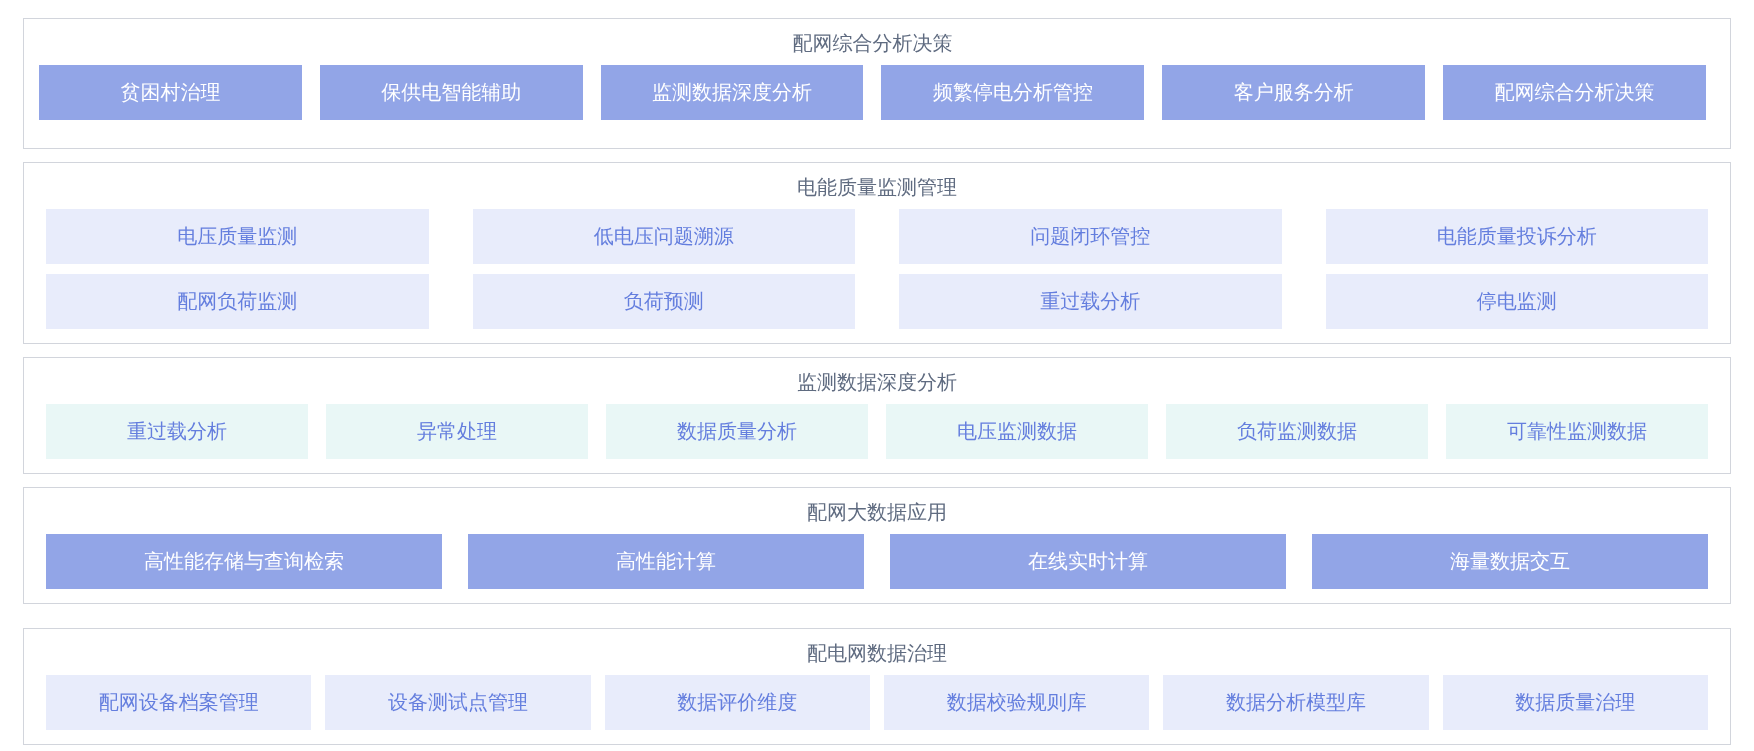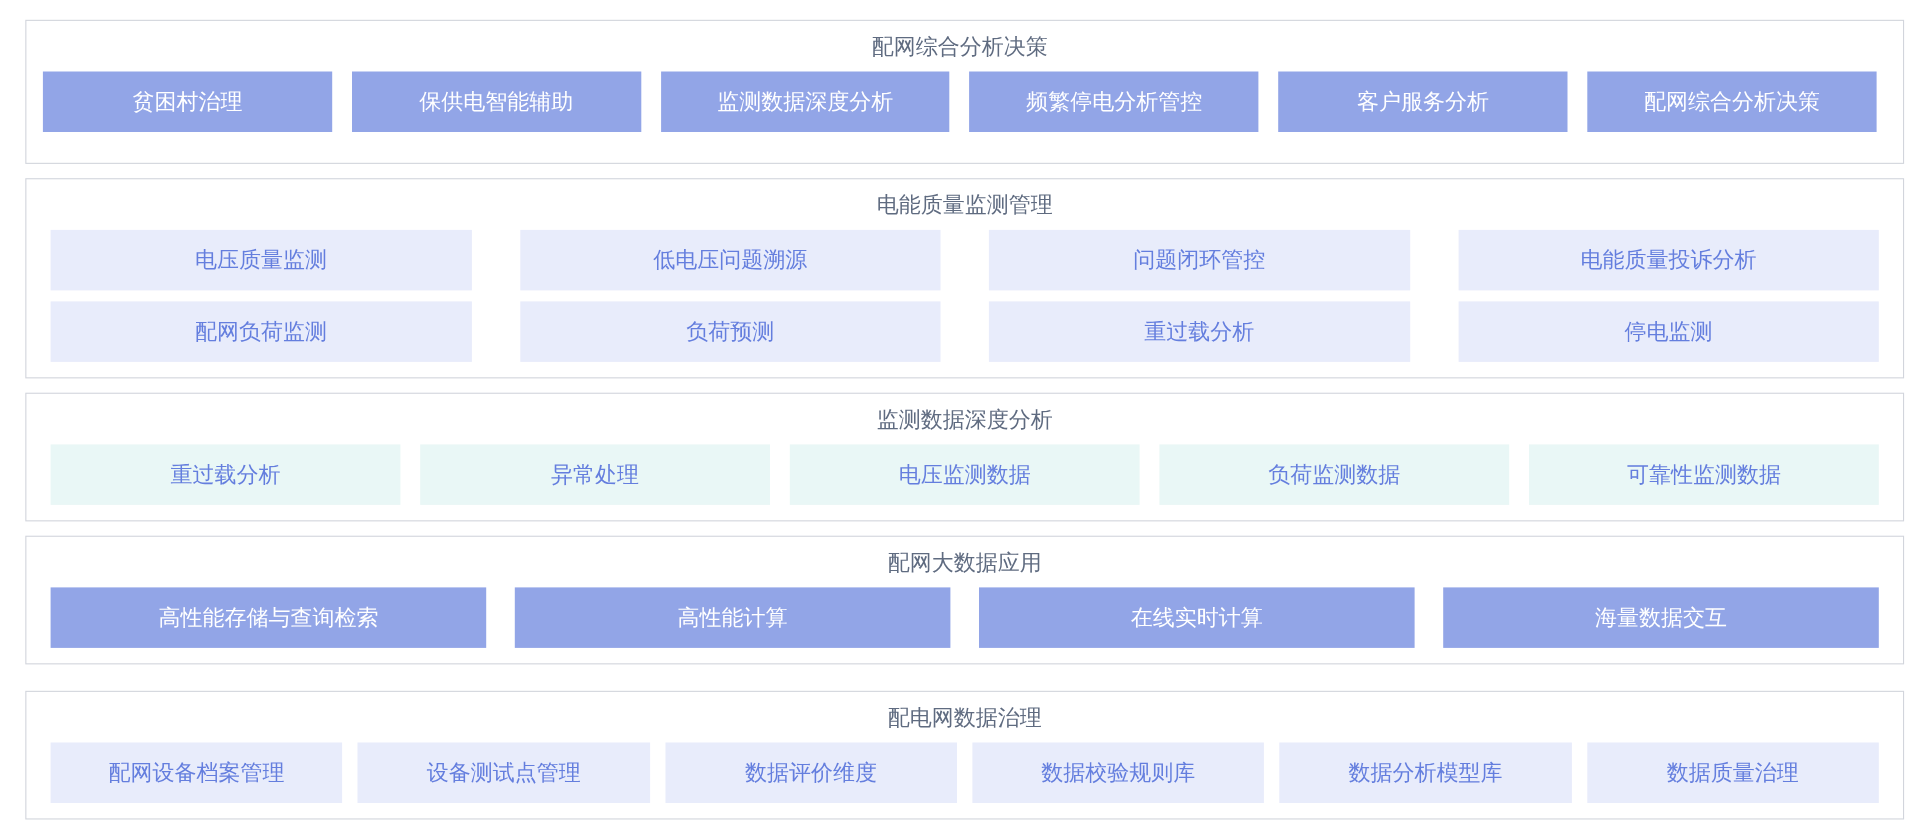--- a/index.html
+++ b/index.html
@@ -104,20 +104,21 @@
         </div>
       </div>
   </section>
 
   <section class="panel sec-2">
     <h2 class="section-title">监测数据深度分析</h2>
     <div class="rows">
         <div class="btn-row">
           <button class="tile mint">重过载分析</button>
           <button class="tile mint">异常处理</button>
+          <button class="tile mint">数据质量分析</button>
           <button class="tile mint">电压监测数据</button>
           <button class="tile mint">负荷监测数据</button>
           <button class="tile mint">可靠性监测数据</button>
         </div>
       </div>
   </section>
 
   <section class="panel sec-3">
     <h2 class="section-title">配网大数据应用</h2>
     <div class="rows">

